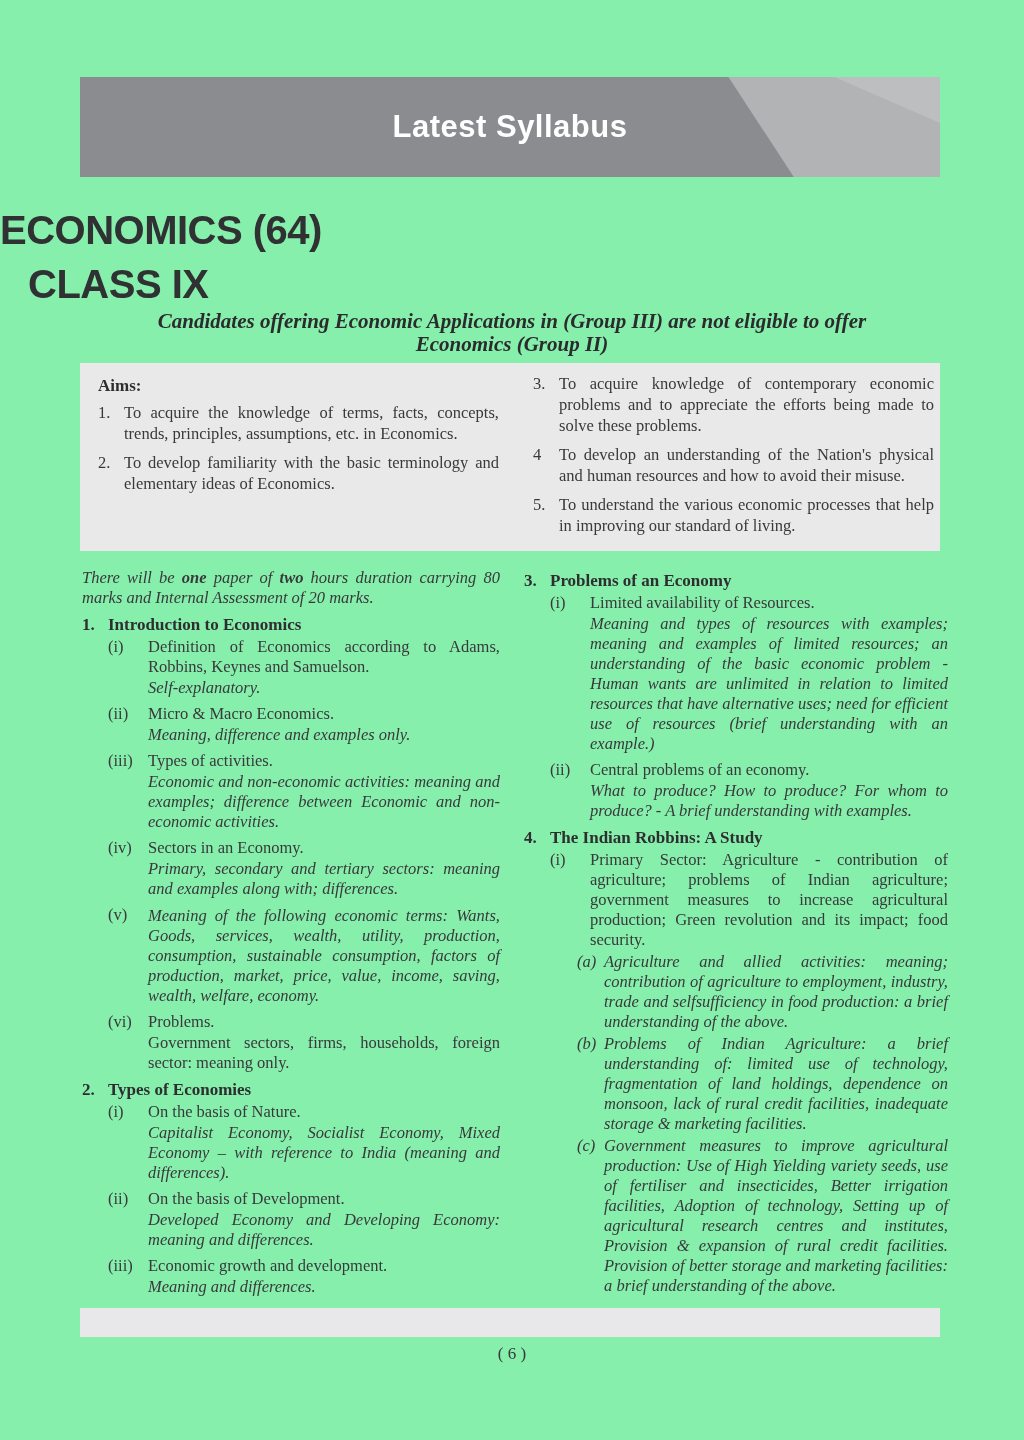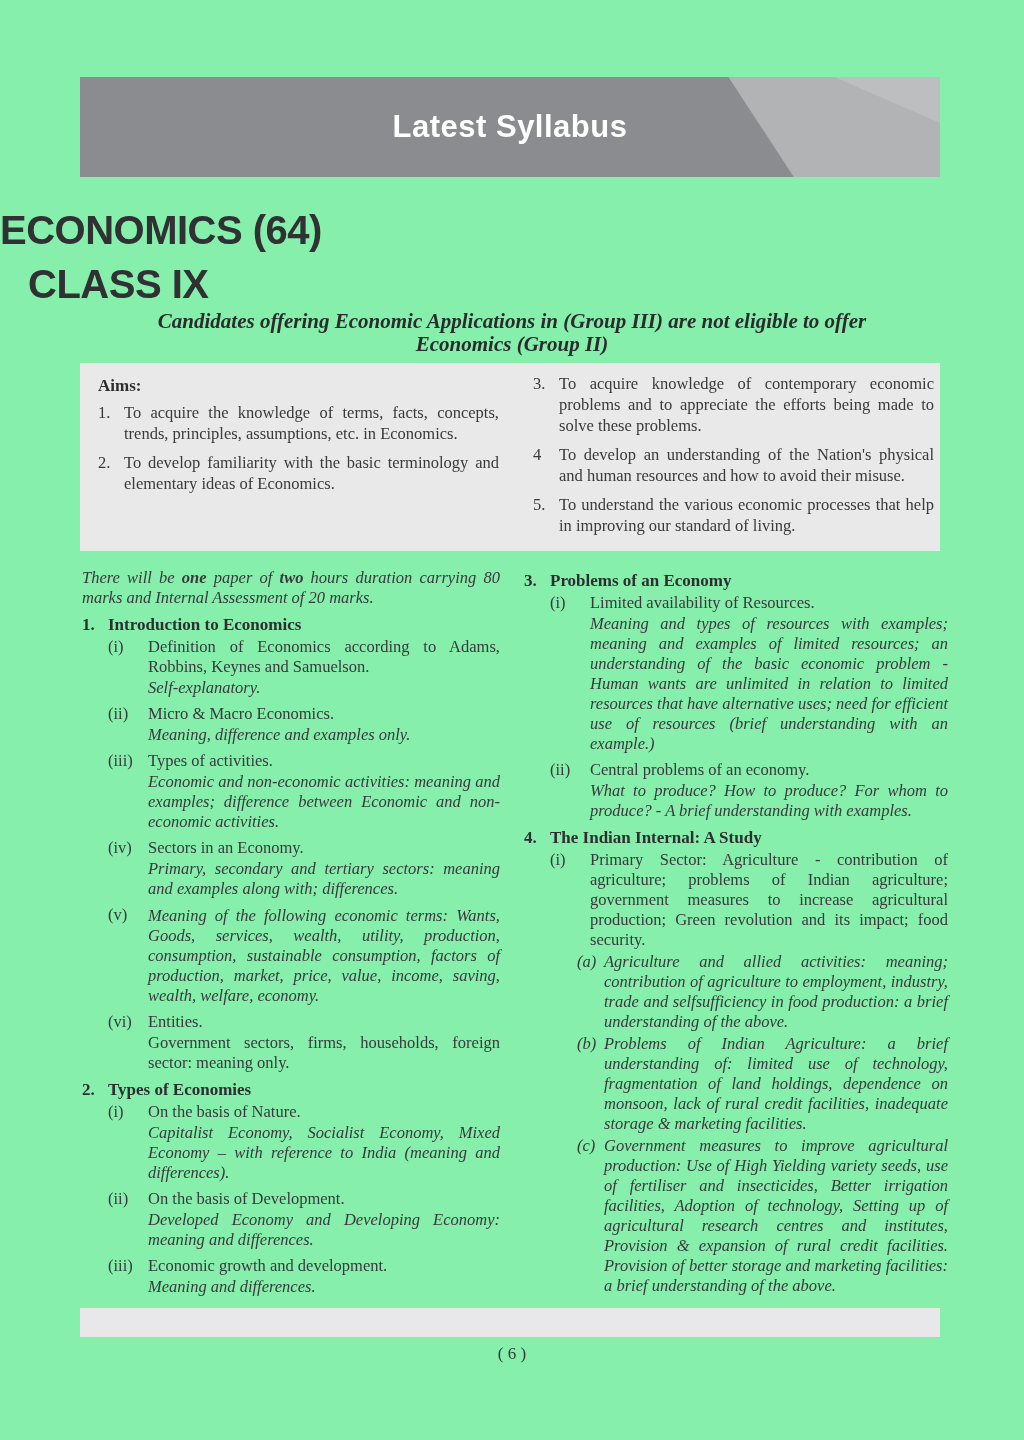--- a/index.html
+++ b/index.html
@@ -157,21 +157,21 @@
         </div>
         <div class="item">
           <span class="marker">(v)</span>
           <div class="item-body">
             <div class="note">Meaning of the following economic terms: Wants, Goods, services, wealth, utility, production, consumption, sustainable consumption, factors of production, market, price, value, income, saving, wealth, welfare, economy.</div>
           </div>
         </div>
         <div class="item">
           <span class="marker">(vi)</span>
           <div class="item-body">
-            <div class="item-title">Entities.</div>
+            <div class="item-title">Problems.</div>
             <div class="note plain">Government sectors, firms, households, foreign sector: meaning only.</div>
           </div>
         </div>
       </div>
 
       <div class="section">
         <div class="sec-head">
           <span class="sec-num">2.</span>
           <span class="sec-title">Types of Economies</span>
         </div>
@@ -218,21 +218,21 @@
           <div class="item-body">
             <div class="item-title">Central problems of an economy.</div>
             <div class="note">What to produce? How to produce? For whom to produce? - A brief understanding with examples.</div>
           </div>
         </div>
       </div>
 
       <div class="section">
         <div class="sec-head">
           <span class="sec-num">4.</span>
-          <span class="sec-title">The Indian Internal: A Study</span>
+          <span class="sec-title">The Indian Robbins: A Study</span>
         </div>
         <div class="item">
           <span class="marker">(i)</span>
           <div class="item-body">
             <div class="item-title">Primary Sector: Agriculture - contribution of agriculture; problems of Indian agriculture; government measures to increase agricultural production; Green revolution and its impact; food security.</div>
             <div class="sub">
               <span class="sub-marker">(a)</span>
               <div class="sub-text">Agriculture and allied activities: meaning; contribution of agriculture to employment, industry, trade and selfsufficiency in food production: a brief understanding of the above.</div>
             </div>
             <div class="sub">

